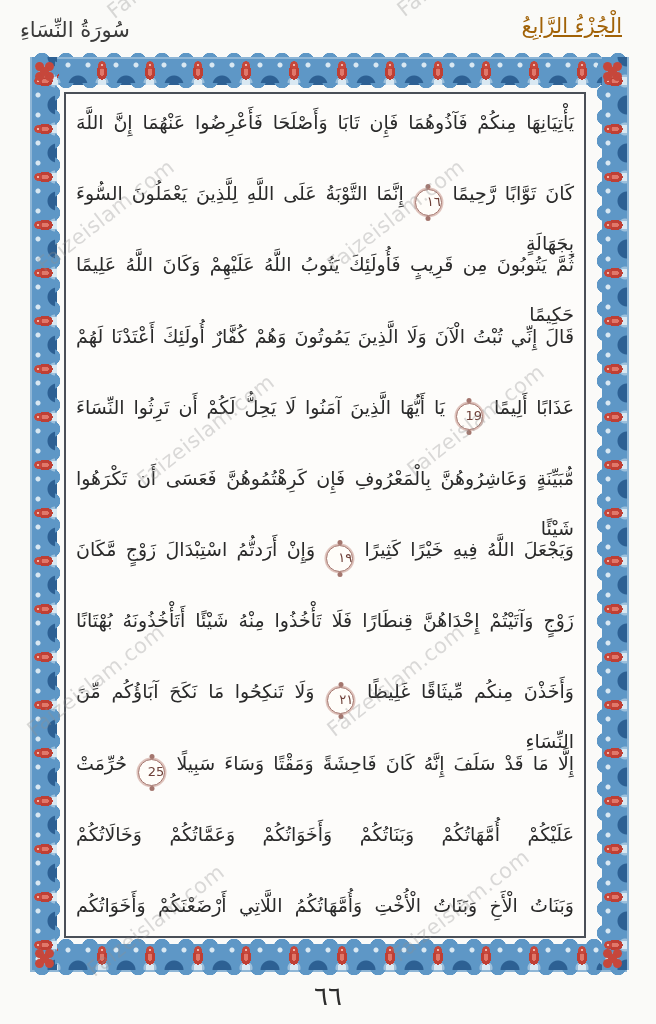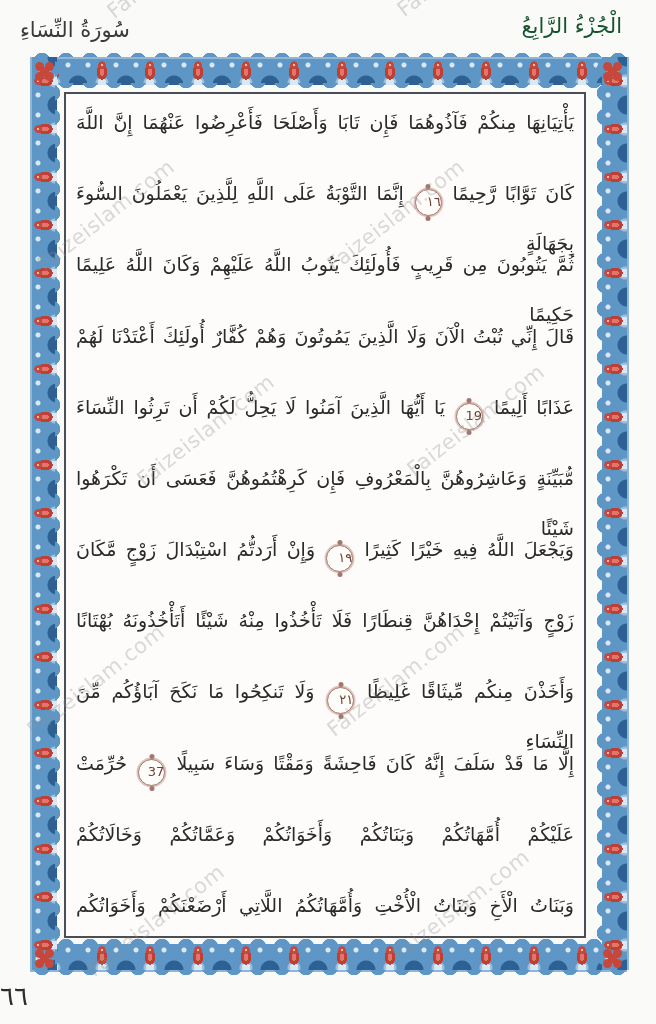--- a/index.html
+++ b/index.html
@@ -6,21 +6,21 @@
   body{
     width:656px;height:1024px;overflow:hidden;position:relative;
     background:#fafaf8;
     font-family:"DejaVu Sans",sans-serif;
   }
   .page{position:absolute;inset:0;}
 
   
   .header-right{
     position:absolute;top:14px;right:34px;
-    font-size:21px;color:#14532d;direction:rtl;
+    font-size:21px;color:#a16207;direction:rtl;text-decoration:underline;
   }
   .header-left{
     position:absolute;top:18px;left:20px;
     font-size:21px;color:#3b3b3b;direction:rtl;
   }
 
   
   .ornate-border{position:absolute;left:30px;top:47px;width:597px;height:932px;}
   .band{position:absolute;background-color:#5e97c6;}
   .band-h{
@@ -100,21 +100,21 @@
   .ayah-marker::before,.ayah-marker::after{
     content:"";position:absolute;left:50%;transform:translateX(-50%);
     width:5px;height:5px;border-radius:50%;background:#a4766e;
   }
   .ayah-marker::before{top:-6px;}
   .ayah-marker::after{bottom:-6px;}
 
   
   .page-number{
     position:absolute;top:981px;left:0;width:100%;
-    text-align:left;font-size:26px;color:#2d2d2d;
+    text-align:center;font-size:26px;color:#2d2d2d;
   }
 
   
   .watermark{
     position:absolute;font-size:21px;color:#8f8f8f;opacity:0.32;
     transform:rotate(-38deg);transform-origin:left center;
     letter-spacing:0.5px;white-space:nowrap;pointer-events:none;z-index:5;
   }
 </style>
 </head>
@@ -163,21 +163,21 @@
     <div id="quran-lines" class="lines">
         <div class="qline"><span>يَأْتِيَانِهَا مِنكُمْ فَآذُوهُمَا فَإِن تَابَا وَأَصْلَحَا فَأَعْرِضُوا عَنْهُمَا إِنَّ اللَّهَ</span> </div>
         <div class="qline"><span>كَانَ تَوَّابًا رَّحِيمًا</span> <span class="ayah-marker">١٦</span> <span>إِنَّمَا التَّوْبَةُ عَلَى اللَّهِ لِلَّذِينَ يَعْمَلُونَ السُّوءَ بِجَهَالَةٍ</span> </div>
         <div class="qline"><span>ثُمَّ يَتُوبُونَ مِن قَرِيبٍ فَأُولَئِكَ يَتُوبُ اللَّهُ عَلَيْهِمْ وَكَانَ اللَّهُ عَلِيمًا حَكِيمًا</span> </div>
         <div class="qline"><span>قَالَ إِنِّي تُبْتُ الْآنَ وَلَا الَّذِينَ يَمُوتُونَ وَهُمْ كُفَّارٌ أُولَئِكَ أَعْتَدْنَا لَهُمْ</span> </div>
         <div class="qline"><span>عَذَابًا أَلِيمًا</span> <span class="ayah-marker">19</span> <span>يَا أَيُّهَا الَّذِينَ آمَنُوا لَا يَحِلُّ لَكُمْ أَن تَرِثُوا النِّسَاءَ</span> </div>
         <div class="qline"><span>مُّبَيِّنَةٍ وَعَاشِرُوهُنَّ بِالْمَعْرُوفِ فَإِن كَرِهْتُمُوهُنَّ فَعَسَى أَن تَكْرَهُوا شَيْئًا</span> </div>
         <div class="qline"><span>وَيَجْعَلَ اللَّهُ فِيهِ خَيْرًا كَثِيرًا</span> <span class="ayah-marker">١٩</span> <span>وَإِنْ أَرَدتُّمُ اسْتِبْدَالَ زَوْجٍ مَّكَانَ</span> </div>
         <div class="qline"><span>زَوْجٍ وَآتَيْتُمْ إِحْدَاهُنَّ قِنطَارًا فَلَا تَأْخُذُوا مِنْهُ شَيْئًا أَتَأْخُذُونَهُ بُهْتَانًا</span> </div>
         <div class="qline"><span>وَأَخَذْنَ مِنكُم مِّيثَاقًا غَلِيظًا</span> <span class="ayah-marker">٢١</span> <span>وَلَا تَنكِحُوا مَا نَكَحَ آبَاؤُكُم مِّنَ النِّسَاءِ</span> </div>
-        <div class="qline"><span>إِلَّا مَا قَدْ سَلَفَ إِنَّهُ كَانَ فَاحِشَةً وَمَقْتًا وَسَاءَ سَبِيلًا</span> <span class="ayah-marker">37</span> <span>حُرِّمَتْ</span> </div>
+        <div class="qline"><span>إِلَّا مَا قَدْ سَلَفَ إِنَّهُ كَانَ فَاحِشَةً وَمَقْتًا وَسَاءَ سَبِيلًا</span> <span class="ayah-marker">25</span> <span>حُرِّمَتْ</span> </div>
         <div class="qline"><span>عَلَيْكُمْ أُمَّهَاتُكُمْ وَبَنَاتُكُمْ وَأَخَوَاتُكُمْ وَعَمَّاتُكُمْ وَخَالَاتُكُمْ</span> </div>
         <div class="qline"><span>وَبَنَاتُ الْأَخِ وَبَنَاتُ الْأُخْتِ وَأُمَّهَاتُكُمُ اللَّاتِي أَرْضَعْنَكُمْ وَأَخَوَاتُكُم</span> </div>
       </div>
   </div>
 
   <div class="page-number">٦٦</div>
 
 </div>
 
 </body></html>

